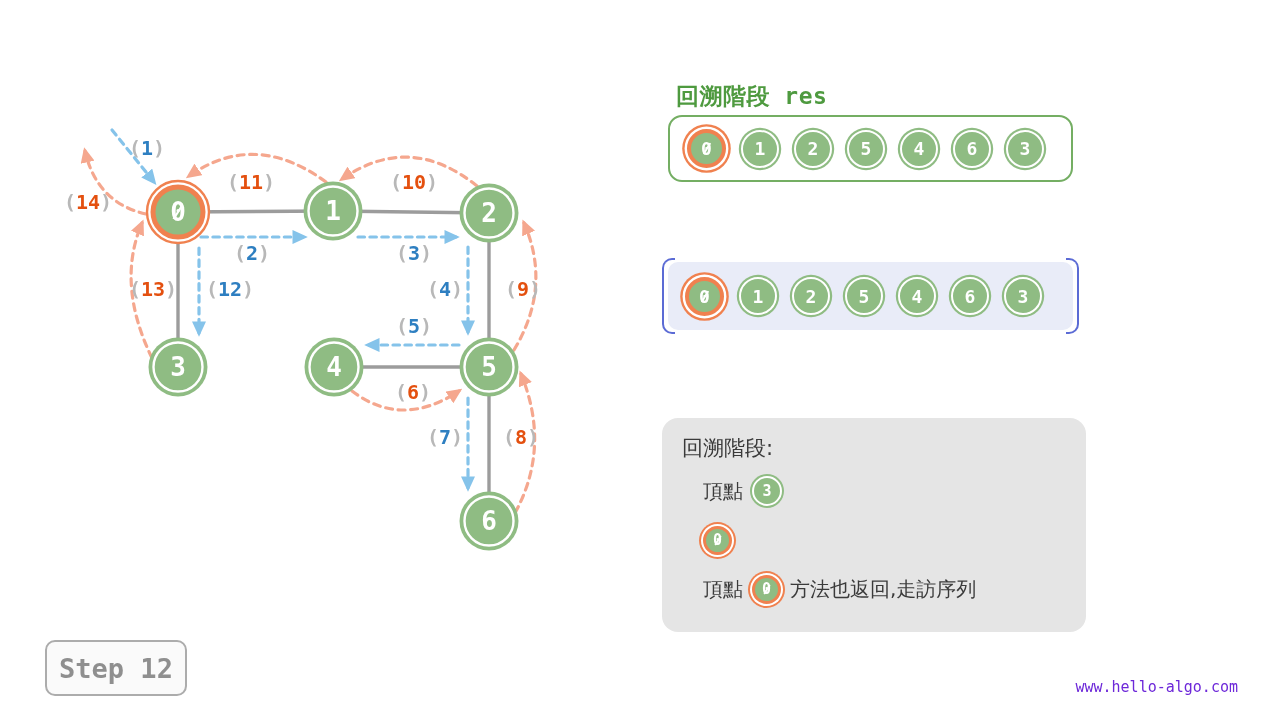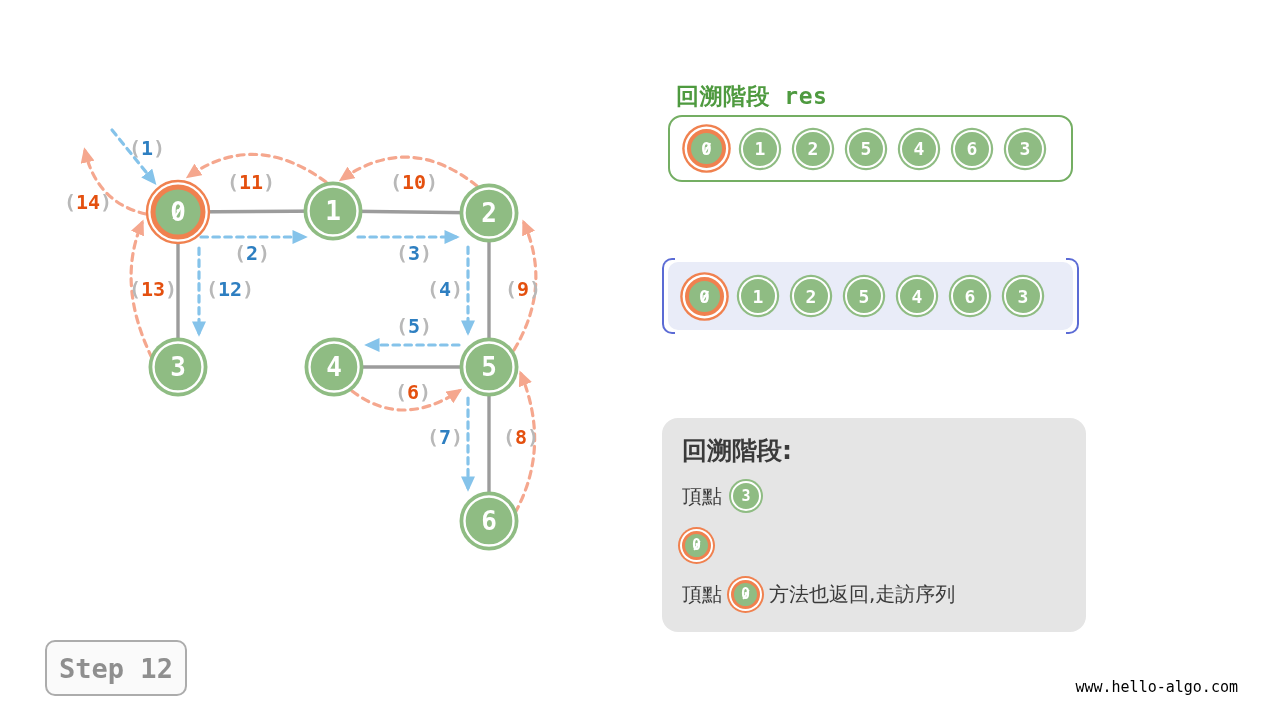--- a/index.html
+++ b/index.html
@@ -53,44 +53,44 @@
     margin:-6.5px 0 0 -1px; background:#fff; transform:rotate(32deg); border-radius:1px;
   }
   .zslash.small { height:11px; margin-top:-5.5px; }
 
   
   .info-box {
     position:absolute; left:662px; top:418px; width:424px; height:214px;
     background:var(--info-bg); border-radius:16px; box-sizing:border-box;
     padding:16px 20px; color:#3a3a3a;
   }
-  .info-title { font-weight:bold; font-size:25px; margin-bottom:0; }
+  .info-title { font-weight:normal; font-size:21px; margin-bottom:0; }
   .info-line { display:flex; align-items:center; gap:9px; margin-top:9px; height:40px;
-               font-size:20px; white-space:nowrap; }
+               font-size:20px; white-space:nowrap;margin-left:21px; }
   .inline-circle {
     position:relative; flex:0 0 auto; width:26px; height:26px; border-radius:50%;
     background:var(--green); border:2px solid #fff; box-shadow:0 0 0 2px var(--green);
     display:flex; align-items:center; justify-content:center;
     color:#fff; font:bold 15px "DejaVu Sans Mono", monospace;
   }
   .inline-circle.orange {
     width:23px; height:23px; border:3px solid var(--orange);
     box-shadow:0 0 0 2px #fff, 0 0 0 4px var(--orange);
   }
 
   
   .step-badge {
     position:absolute; left:45px; top:640px; width:138px; height:52px;
     background:#fafafa; border:2px solid #acacac; border-radius:10px;
     display:flex; align-items:center; justify-content:center;
     color:#8f8f8f; font:bold 27px "DejaVu Sans Mono", monospace;
   }
   .watermark {
     position:absolute; right:42px; top:678px;
-    color:#000000; font:15px "DejaVu Sans Mono", monospace;text-align:right;
+    color:#6d28d9; font:15px "DejaVu Sans Mono", monospace;text-align:right;
   }
 </style>
 </head>
 <body>
 
 <div class="stage">
 
   <svg id="graph-svg" width="640" height="640" viewBox="0 0 640 640">
     <defs>
       <marker id="mk-blue" markerWidth="4.8" markerHeight="4.4" refX="3.6" refY="2.2" orient="auto">

